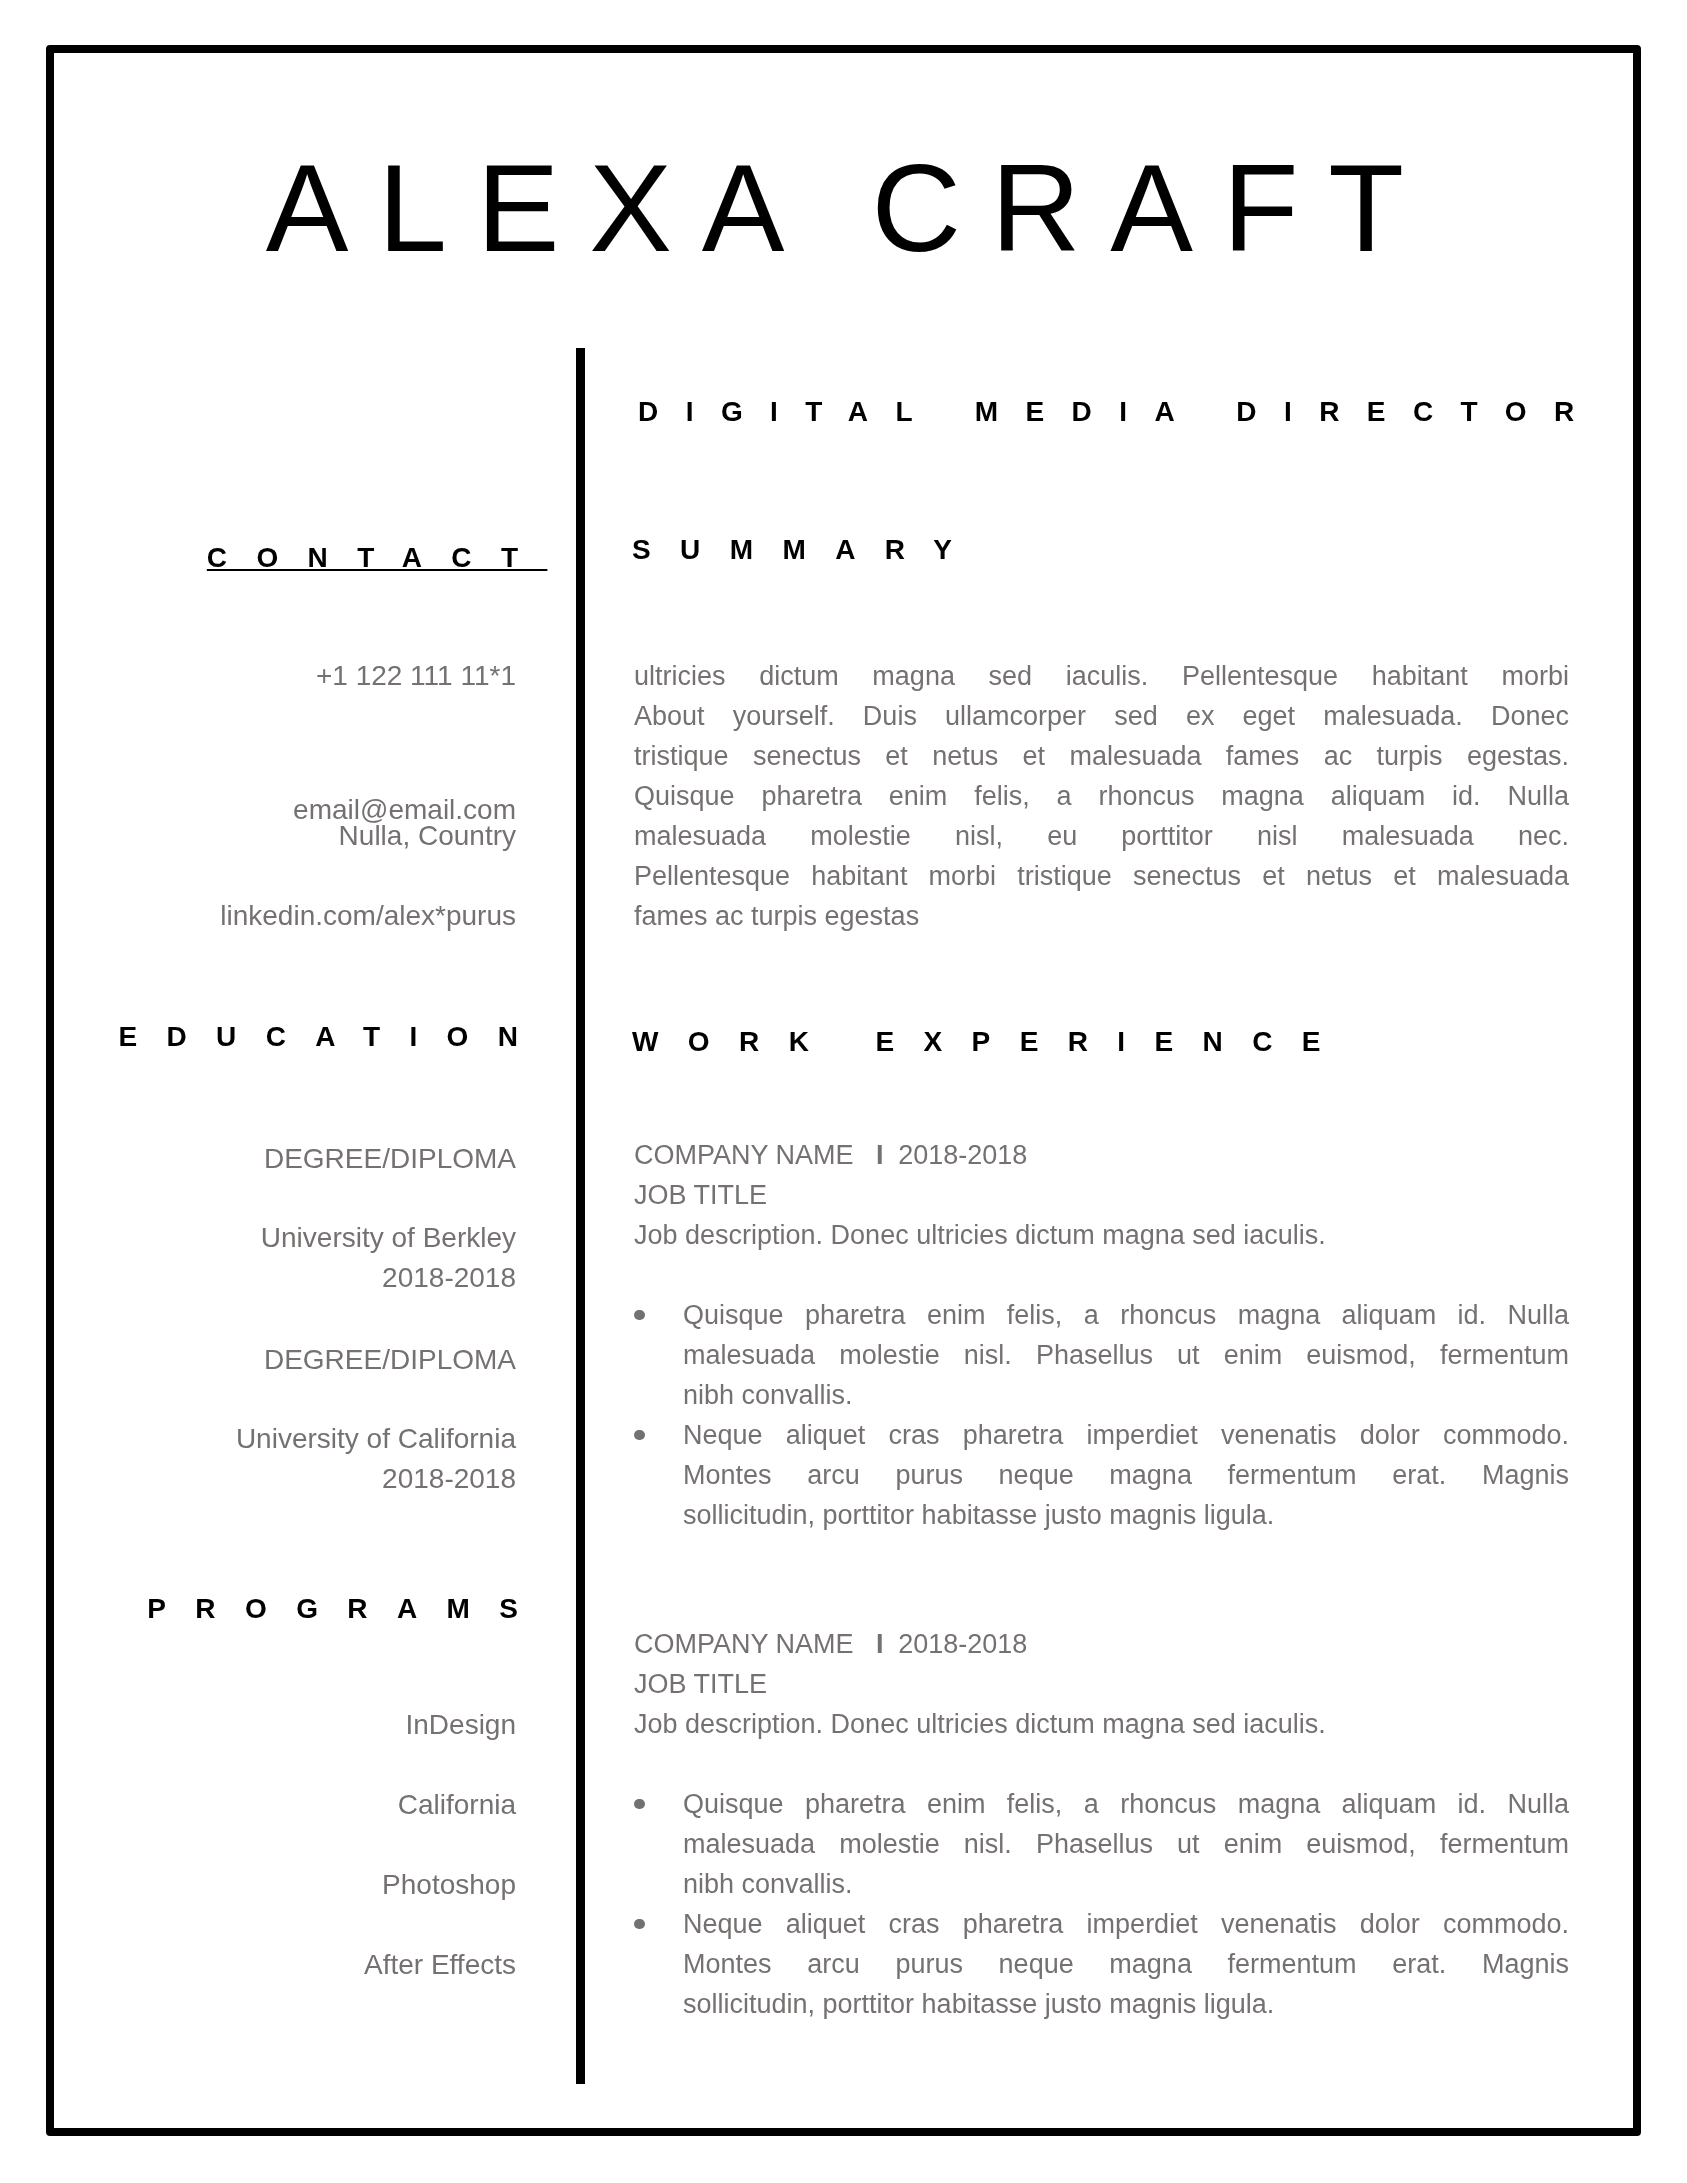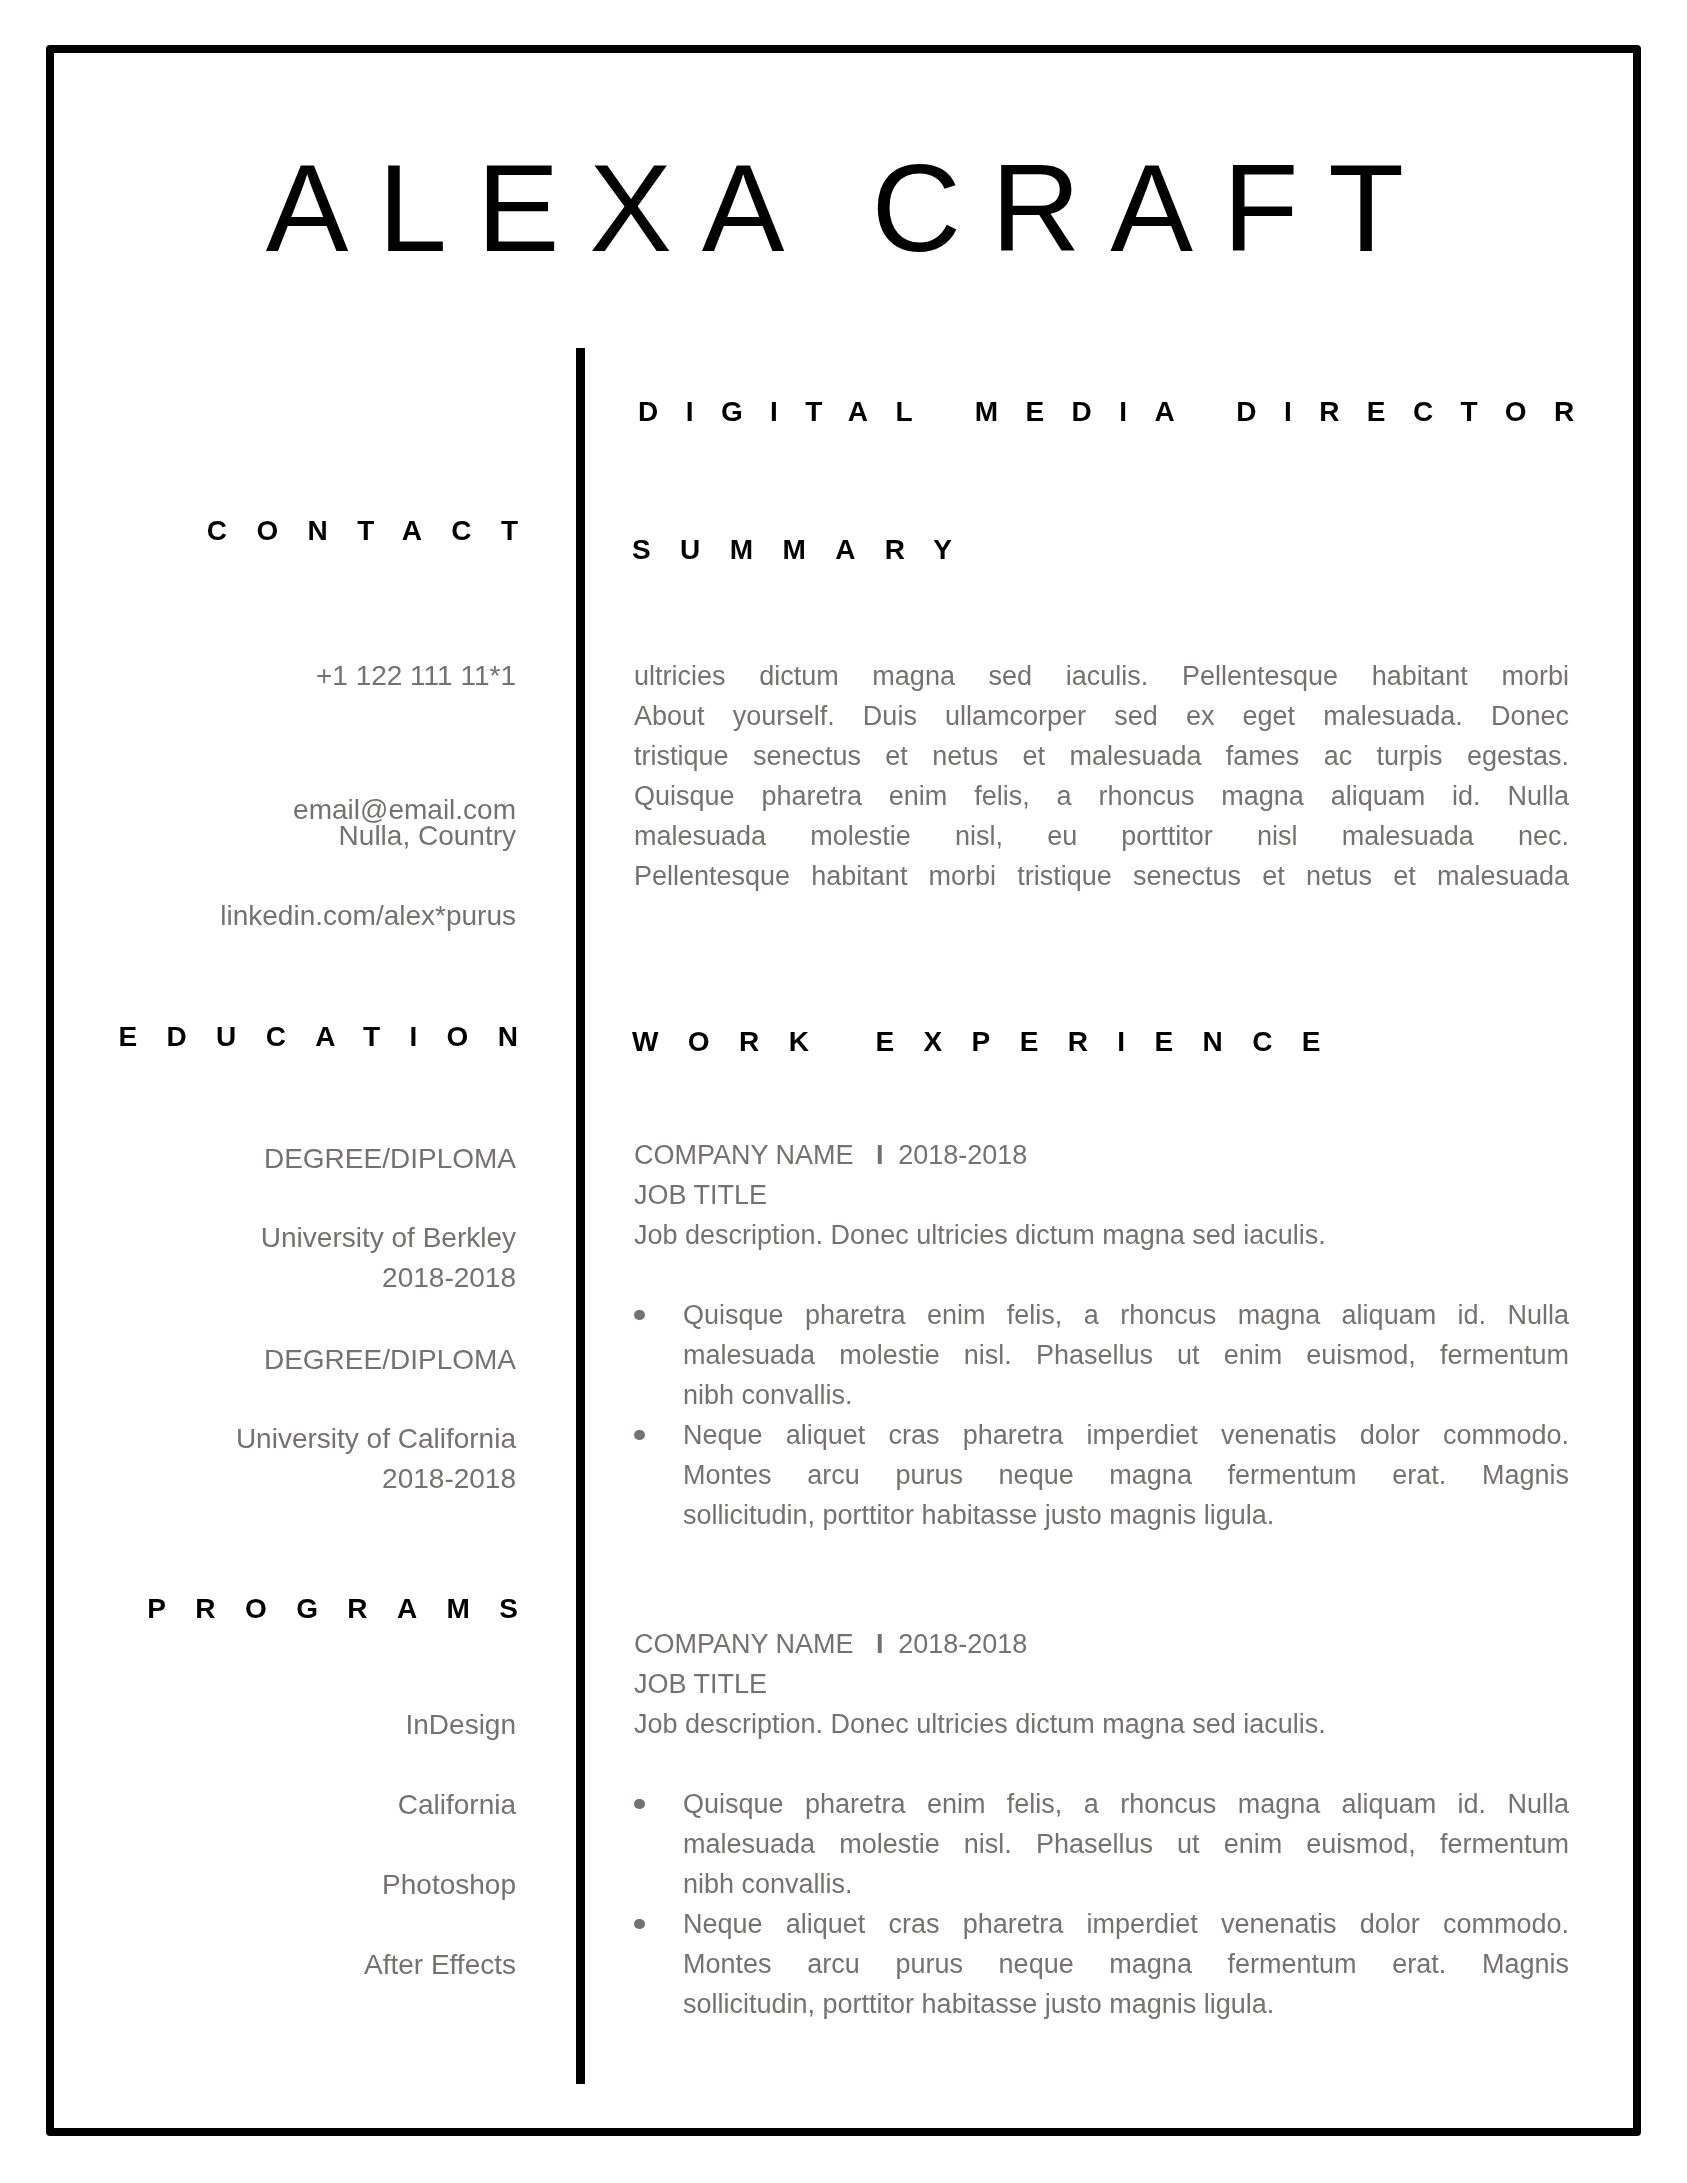--- a/index.html
+++ b/index.html
@@ -33,21 +33,21 @@
 </style>
 </head>
 <body>
 
 <div class="frame"></div>
 <div class="divider"></div>
 
 <div class="name">ALEXA CRAFT</div>
 <div class="role">DIGITAL MEDIA DIRECTOR</div>
 
-<div class="hdr-left" style="top:514px;"><span class="t">CONTACT</span></div>
+<div class="hdr-left" style="top:541px;text-decoration:underline;"><span class="t">CONTACT</span></div>
 <div class="lcol" style="top:656px;">+1 122 111 11*1</div>
 <div class="lcol" style="top:744px;margin-top:46px;">email@email.com</div>
 <div class="lcol" style="top:816px;">Nulla, Country</div>
 <div class="lcol" style="top:896px;">linkedin.com/alex*purus</div>
 
 <div class="hdr-left" style="top:1020px;"><span class="t">EDUCATION</span></div>
 <div class="lcol" style="top:1139px;">DEGREE/DIPLOMA</div>
 <div class="lcol" style="top:1218px;">University of Berkley</div>
 <div class="lcol" style="top:1258px;">2018-2018</div>
 <div class="lcol" style="top:1340px;">DEGREE/DIPLOMA</div>
@@ -61,20 +61,21 @@
 <div class="lcol" style="top:1945px;">After Effects</div>
 
 <div class="hdr-right" style="top:533px;">SUMMARY</div>
 <div class="summary body">
   <span class="jline">ultricies dictum magna sed iaculis. Pellentesque habitant morbi</span>
   <span class="jline">About yourself.  Duis ullamcorper sed ex eget malesuada. Donec</span>
   <span class="jline">tristique senectus et netus et malesuada fames ac turpis egestas.</span>
   <span class="jline">Quisque pharetra enim felis, a rhoncus magna aliquam id. Nulla</span>
   <span class="jline">malesuada molestie nisl, eu porttitor nisl malesuada nec.</span>
   <span class="jline">Pellentesque habitant morbi tristique senectus et netus et malesuada</span>
+  <span class="jline last">fames ac turpis egestas</span>
 </div>
 
 <div class="hdr-right" style="top:1025px;">WORK EXPERIENCE</div>
 
 <div class="job body" style="top:1135px;">
   <span class="row"><span>COMPANY NAME</span><span class="sep">I</span><span>2018-2018</span></span>
   <span class="row">JOB TITLE</span>
   <span class="row">Job description.  Donec ultricies dictum magna sed iaculis.</span>
   <div class="bullets">
     <div class="bullet">

